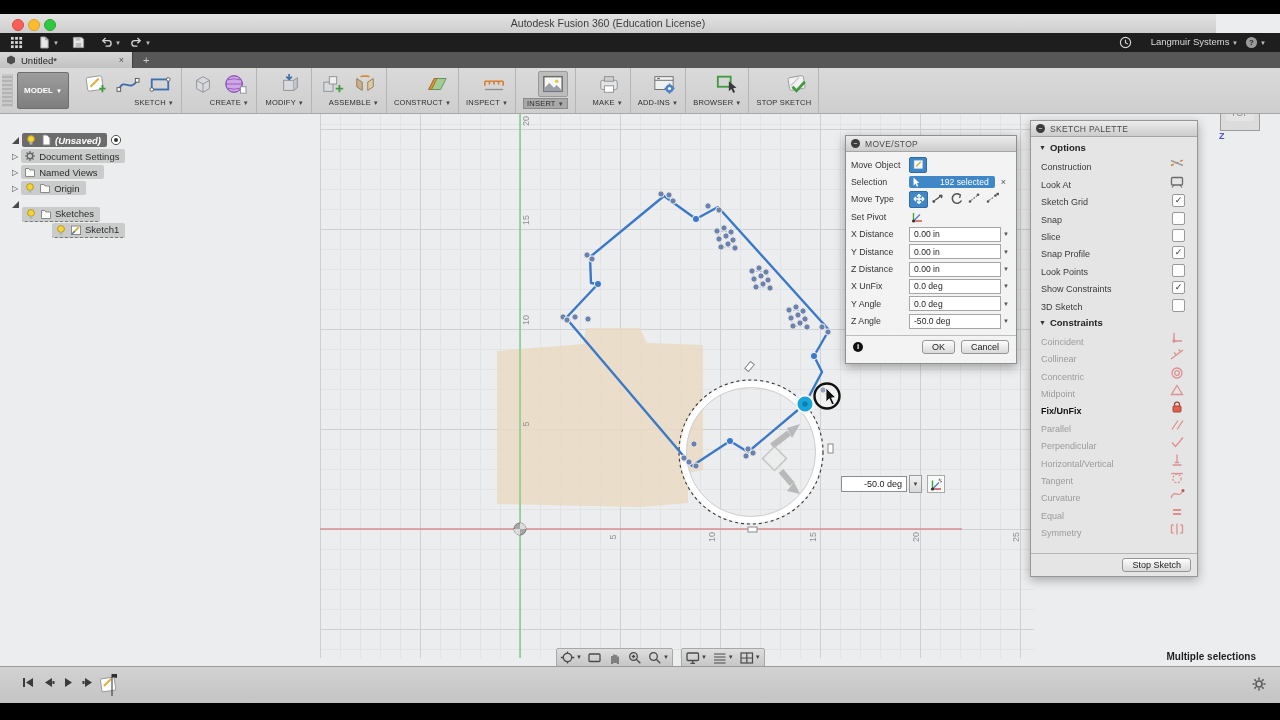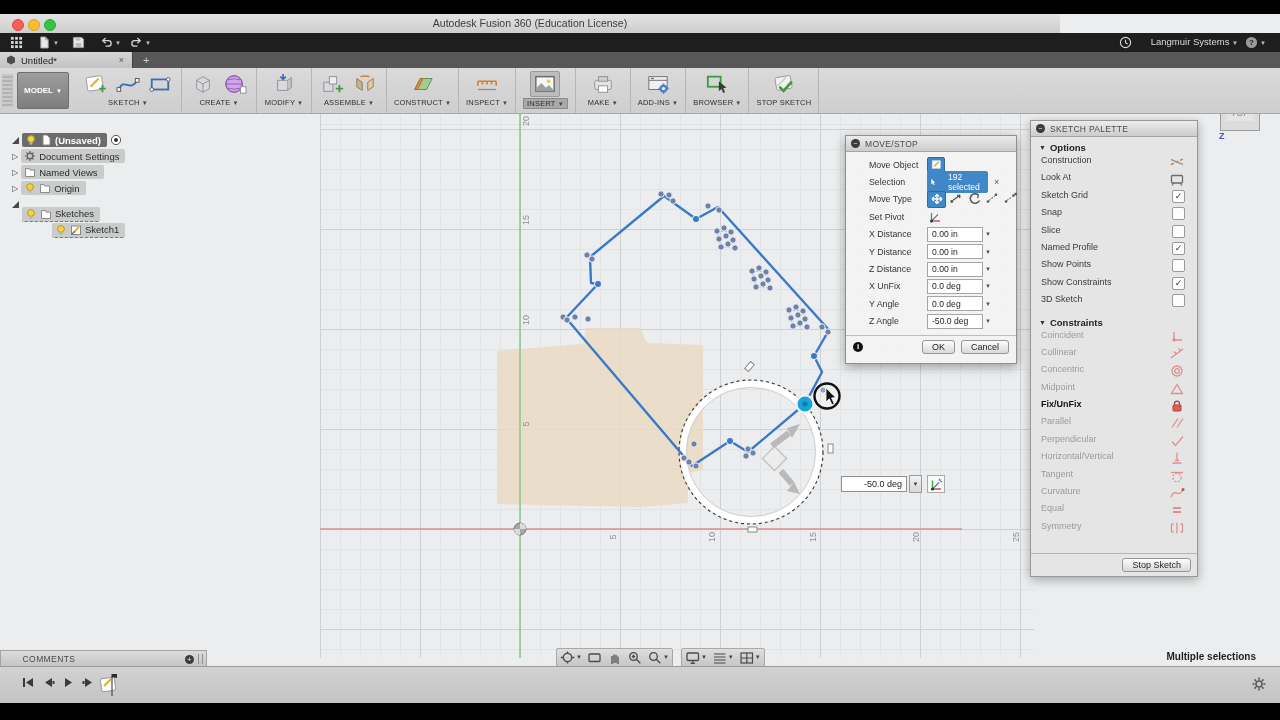--- a/index.html
+++ b/index.html
@@ -3,21 +3,21 @@
 <meta charset="utf-8">
 <style>
   html,body{margin:0;padding:0;background:#000;}
   #app{position:relative;width:1280px;height:720px;overflow:hidden;background:#ecedee;
        font-family:"Liberation Sans","DejaVu Sans",sans-serif;-webkit-font-smoothing:antialiased;}
   .abs{position:absolute;}
   
   #lb-top{left:0;top:0;width:1280px;height:14px;background:#000;z-index:30;}
   #lb-bottom{left:0;top:703px;width:1280px;height:17px;background:#000;z-index:30;}
   
-  #titlebar{left:0;top:14px;width:1060px;height:19px;background:linear-gradient(#e3e3e3,#cdcdcd);
+  #titlebar{left:0;top:14px;width:1216px;height:19px;background:linear-gradient(#e3e3e3,#cdcdcd);
     border-bottom:1px solid #9f9f9f;z-index:20;}
   .tl{position:absolute;top:4.5px;width:10px;height:10px;border-radius:50%;}
   #titlebar .title{position:absolute;left:0;right:0;top:3px;text-align:center;font-size:10.5px;color:#3c3c3c;}
   
   #appbar{left:0;top:33px;width:1280px;height:19px;background:#1e1e1e;z-index:20;color:#cfcfcf;}
   .abicon{position:absolute;top:2px;height:15px;display:flex;align-items:center;gap:2px;}
   .abicon svg{width:13px;height:13px;}
   .caret-sm{font-size:6px;color:#bdbdbd;}
   #account{position:absolute;right:42px;top:3px;font-size:9.5px;color:#dadada;}
   
@@ -26,21 +26,21 @@
     padding:0 8px 0 6px;font-size:9.5px;color:#222;border-right:1px solid #3e3e3e;width:118px;}
   #tab-close{color:#555;font-size:9px;margin-left:auto;}
   #tab-new{color:#cfcfcf;font-size:11px;padding:0 10px;display:flex;align-items:center;}
   
   #toolbar{left:0;top:68px;width:1280px;height:45px;background:linear-gradient(#dadada,#cecece);
     border-bottom:1px solid #a8a8a8;z-index:20;display:flex;align-items:stretch;}
   #grip{width:10px;border-right:1px solid #bdbdbd;background:repeating-linear-gradient(#c9c9c9 0 2px,#b3b3b3 2px 4px);margin:6px 2px;}
   #model-btn{margin:4px 6px 4px 2px;width:50px;background:linear-gradient(#9d9d9d,#7e7e7e);
     border:1px solid #6e6e6e;border-radius:2px;color:#fff;font-size:8px;font-weight:bold;
     display:flex;align-items:center;justify-content:center;gap:3px;}
-  .tgroup{display:flex;flex-direction:column;align-items:center;justify-content:flex-start;
+  .tgroup{display:flex;flex-direction:column;align-items:flex-end;justify-content:flex-start;
     border-right:1px solid #b5b5b5;padding:2px 7px 0 7px;min-width:40px;}
   .tgroup .irow{display:flex;gap:4px;align-items:center;height:28px;}
   .ticon{display:flex;align-items:center;justify-content:center;padding:1px;}
   .ticon svg{width:26px;height:22px;}
   .tlabel{font-size:7.5px;color:#2e2e2e;letter-spacing:.2px;white-space:nowrap;display:flex;gap:2px;align-items:center;}
   .tgroup.active .ticon{background:#bdbdbd;border:1px solid #9a9a9a;border-radius:2px;}
   .tgroup.active .tlabel{background:#a9a9a9;border:1px solid #8b8b8b;padding:0 3px;}
   
   #grid{left:320px;top:113px;width:714px;height:545px;z-index:1;
     background-image:
@@ -97,42 +97,42 @@
   #tl-gear{position:absolute;right:14px;top:10px;}
   
   #status-text{right:24px;top:651px;font-size:10px;font-weight:bold;color:#1f1f1f;z-index:6;}
   
   #dialog{left:845px;top:135px;width:170px;height:227px;z-index:10;
     box-shadow:0 3px 10px rgba(0,0,0,.35);border:1px solid #8f8f8f;background:rgba(243,243,243,.97);}
   .dlg-head{height:15px;background:linear-gradient(#ececec,#cccccc);border-bottom:1px solid #a5a5a5;
     display:flex;align-items:center;font-size:8.5px;color:#4a4a4a;letter-spacing:.3px;}
   .dlg-head .bubble{margin:0 5px;width:9px;height:9px;border-radius:50%;background:#3c3c3c;color:#fff;
     font-size:7px;line-height:9px;text-align:center;}
-  .drow{display:flex;align-items:center;height:17.4px;padding:0 23px;font-size:8.8px;color:#333;}
+  .drow{display:flex;align-items:center;height:17.4px;padding:0 5px;font-size:8.8px;color:#333;}
   .drow .dlabel{width:58px;flex:none;}
   .dselect{flex:1;height:13px;background:#fff;border:1px solid #a5a5a5;display:flex;align-items:center;
     padding:0 4px;font-size:8.6px;color:#222;}
   .ddrop{width:10px;text-align:center;font-size:6px;color:#555;}
   .blue-btn{background:#3f87c6;border:1px solid #2e6ba3;border-radius:2px;display:flex;align-items:center;justify-content:center;}
   .sel-pill{background:#3f87c6;border-radius:2px;color:#fff;font-size:8.6px;display:flex;align-items:center;
-    gap:12px;padding:1px 6px 1px 4px;}
+    gap:20px;padding:1px 6px 1px 4px;}
   .mt-ic{width:17px;height:15px;display:flex;align-items:center;justify-content:center;}
   .mt-ic svg{width:14px;height:12px;}
   #dlg-footer{display:flex;align-items:center;padding:4px 7px;border-top:1px solid #bdbdbd;margin-top:5px;}
   .info-dot{width:10px;height:10px;border-radius:50%;background:#111;color:#fff;font-size:8px;line-height:10px;
     text-align:center;font-weight:bold;}
   .btn{background:linear-gradient(#fdfdfd,#d9d9d9);border:1px solid #969696;border-radius:3px;
     font-size:9px;color:#222;padding:1px 9px;margin-left:6px;}
   
   #palette{left:1030px;top:120px;width:166px;height:455px;z-index:9;
     box-shadow:0 3px 10px rgba(0,0,0,.3);border:1px solid #979797;background:rgba(228,228,228,.97);
     display:flex;flex-direction:column;}
   .sec-head{font-size:9.5px;font-weight:bold;color:#222;padding:5px 8px 2px 8px;display:flex;gap:4px;align-items:center;}
   .sec-head .tri{font-size:7px;color:#333;}
-  .prow{display:flex;align-items:flex-start;height:17.4px;padding:0 12px 0 10px;font-size:9px;color:#3a3a3a;}
+  .prow{display:flex;align-items:flex-end;height:17.4px;padding:0 12px 0 10px;font-size:9px;color:#3a3a3a;}
   .prow .plabel{flex:1;}
   .prow.disabled .plabel{color:#9b9b9b;}
   .prow.enabled .plabel{color:#111;font-weight:bold;}
   .cbox{width:11px;height:11px;background:#fdfdfd;border:1px solid #9a9a9a;border-radius:2px;
     font-size:9px;line-height:10px;text-align:center;color:#333;}
   .cicon svg{width:16px;height:14px;}
   #palette-footer{margin-top:auto;border-top:1px solid #b5b5b5;padding:4px 6px;display:flex;justify-content:flex-end;}
 </style>
 </head>
 <body>
@@ -538,21 +538,21 @@
           <path d="M2.5 11 V2.5" stroke="#3da33d" stroke-width="1.4"></path>
           <path d="M2.5 11 H11" stroke="#d23b34" stroke-width="1.4"></path>
           <path d="M2.5 11 L9 4.5" stroke="#4a7ab5" stroke-width="1.2"></path>
           <circle cx="2.5" cy="11" r="1.6" fill="#333"></circle>
           <path d="M9.5 3 l1.5 -1.5 M10.2 4 l1.8 -0.6 M9 2.4 l0.6 -1.8" stroke="#333" stroke-width="0.8"></path>
         </svg>
     </div>
   </div>
 
   <div class="abs" id="browser-tree">
-      <div class="brow" style="padding-left: 12px;">
+      <div class="brow" style="padding-left: 12px; font-style: italic;">
         <span class="tri-open"></span>
         <span class="pill sel">
           <span class="mini">
             <svg viewBox="0 0 12 12">
               <circle cx="6" cy="5" r="3.4" fill="#f2d53c" stroke="#b99a1f"></circle>
               <rect x="4.6" y="8.2" width="2.8" height="2.4" fill="#b3b3b3"></rect>
             </svg>
           </span>
           <span class="mini">
             <svg viewBox="0 0 12 12">
@@ -640,26 +640,20 @@
               <rect x="1.5" y="2" width="9" height="8.5" fill="#fff" stroke="#8a8a8a"></rect>
               <path d="M3.5 8.5 L9 3" stroke="#d9b33c" stroke-width="1.8"></path>
               <path d="M1.5 10.5 L4.8 7.2" stroke="#4a7ab5" stroke-width="1.4"></path>
             </svg>
           </span>
           <span>Sketch1</span>
         </span>
       </div>
     </div>
 
-  <div class="panel-head" style="left:0;top:650px;width:205px;">
-    <span class="collapse" style="visibility:hidden">◀◀</span>
-    <span>COMMENTS</span>
-    <span class="bubble">+</span>
-    <span class="gripv"></span>
-  </div>
 
   <div class="abs" id="navbar">
     <div class="navgrp" id="navgrp1">
         <span class="navico">
           <svg viewBox="0 0 15 13">
             <circle cx="7.5" cy="6.5" r="4.2" fill="none" stroke="#4a4a4a" stroke-width="1.3"></circle>
             <path d="M7.5 0.5v2.5M7.5 10v2.5M0.8 6.5h2.5M11.8 6.5h2.5" stroke="#4a4a4a" stroke-width="1.3"></path>
           </svg>
           <span class="caret-sm" style="color:#444">▼</span>
         </span>
@@ -898,25 +892,25 @@
         </div>
         <div class="prow">
           <span class="plabel">Snap</span>
           <span class="cbox"></span>
         </div>
         <div class="prow">
           <span class="plabel">Slice</span>
           <span class="cbox"></span>
         </div>
         <div class="prow">
-          <span class="plabel">Named Profile</span>
+          <span class="plabel">Snap Profile</span>
           <span class="cbox">✓</span>
         </div>
         <div class="prow">
-          <span class="plabel">Show Points</span>
+          <span class="plabel">Look Points</span>
           <span class="cbox"></span>
         </div>
         <div class="prow">
           <span class="plabel">Show Constraints</span>
           <span class="cbox">✓</span>
         </div>
         <div class="prow">
           <span class="plabel">3D Sketch</span>
           <span class="cbox"></span>
         </div>

